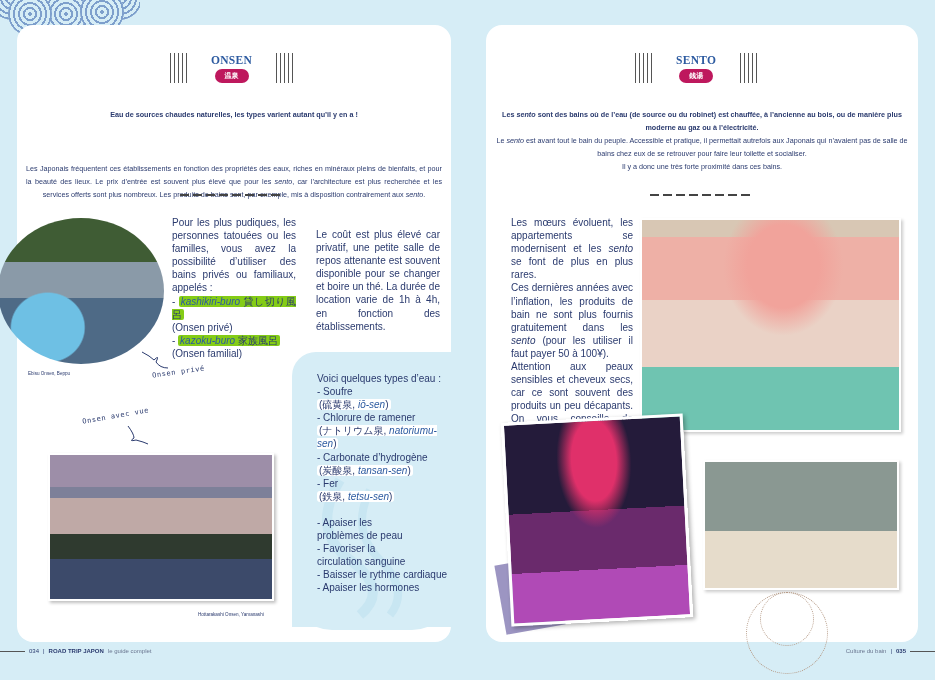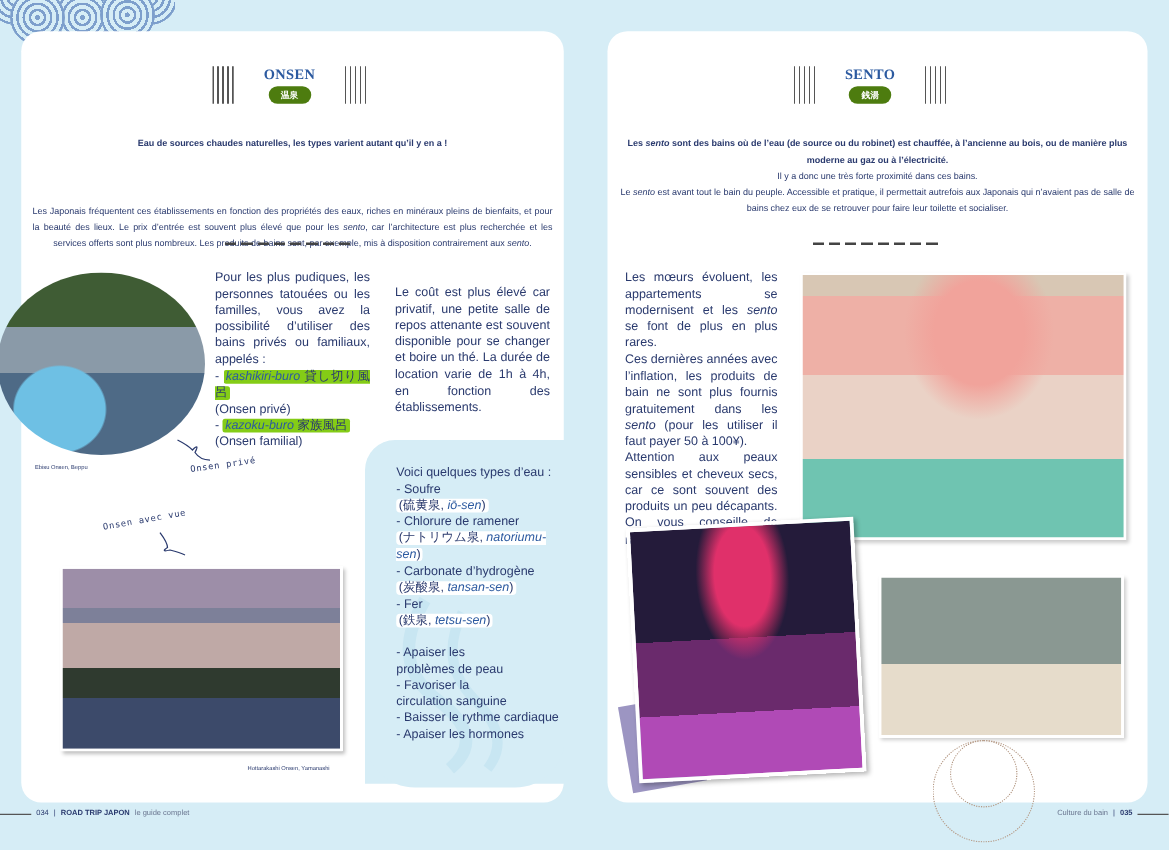--- a/index.html
+++ b/index.html
@@ -11,21 +11,21 @@
           background: repeating-radial-gradient(circle, #7d9fcc 0 2px, #d6edf6 2px 5px); }
 
   .page { position: absolute; background: #fff; border-radius: 16px; }
   .page-left { left: 17px; top: 25px; width: 434px; height: 617px; }
   .page-right { left: 486px; top: 25px; width: 432px; height: 617px; }
 
   .head { position: absolute; top: 53px; display: flex; align-items: center; gap: 24px; }
   .bars { width: 17px; height: 30px; background: repeating-linear-gradient(90deg, #555 0 1px, transparent 1px 4px); }
   .head-center { display: flex; flex-direction: column; align-items: center; gap: 3px; }
   .head-title { font-family: Liberation Serif, serif; font-weight: bold; font-size: 11.5px; color: #2c5aa0; letter-spacing: 0.3px; }
-  .head-pill { background: #4d7c0f; color: #fff; font-size: 7px; padding: 2px 10px; border-radius: 8px; font-weight: bold; }
+  .head-pill { background: #be185d; color: #fff; font-size: 7px; padding: 2px 10px; border-radius: 8px; font-weight: bold; }
 
   .intro { position: absolute; text-align: center; font-size: 7.2px; line-height: 13px; color: #2a3a6e; font-family: "Liberation Sans", sans-serif; }
   .intro .lead { font-weight: bold; }
   .intro em { font-style: italic; }
   .justify { text-align: justify; text-align-last: center; margin-top: 41px; }
 
   .dashes { position: absolute; height: 2px; width: 110px;
             background: repeating-linear-gradient(90deg, #444 0 9px, transparent 9px 13px); }
 
   .col { position: absolute; font-size: 10px; line-height: 13.1px; color: #2a3a6e; font-family: Liberation Sans, sans-serif; }
@@ -147,27 +147,27 @@
   <div class="bars"></div>
   <div class="head-center">
     <div class="head-title">SENTO</div>
     <div class="head-pill">銭湯</div>
   </div>
   <div class="bars"></div>
 </div>
 
 <div class="intro" style="left:496px; top:108px; width:412px;">
   <div class="lead"><span>Les </span><em>sento</em><span> sont des bains où de l’eau (de source ou du robinet) est chauffée, à l’ancienne au bois, ou de manière plus moderne au gaz ou à l’électricité.</span></div>
+  <div><span>Le </span><em>sento</em><span> est avant tout le bain du peuple. Accessible et pratique, il permettait autrefois aux Japonais qui n’avaient pas de salle de bains chez eux de se retrouver pour faire leur toilette et socialiser.</span></div>
   <div>Il y a donc une très forte proximité dans ces bains.</div>
-  <div><span>Le </span><em>sento</em><span> est avant tout le bain du peuple. Accessible et pratique, il permettait autrefois aux Japonais qui n’avaient pas de salle de bains chez eux de se retrouver pour faire leur toilette et socialiser.</span></div>
 </div>
 
 <div class="dashes" style="left:650px; top:194px; width:102px;"></div>
 
-<div class="col" style="left:500px; top:216px; width:122px; text-align:justify;">
+<div class="col" style="left:511px; top:216px; width:122px; text-align:justify;">
   <div><span>Les mœurs évoluent, les appartements se modernisent et les </span><em>sento</em><span> se font de plus en plus rares.</span></div>
   <div><span>Ces dernières années avec l’inflation, les produits de bain ne sont plus fournis gratuitement dans les </span><em>sento</em><span> (pour les utiliser il faut payer 50 à 100¥).</span></div>
   <div>Attention aux peaux sensibles et cheveux secs, car ce sont souvent des produits un peu décapants. On vous conseille de ramener les vôtres.</div>
 </div>
 
 <div class="photo" style="left:640px; top:218px; width:261px; height:214px; border:2px solid #fff; box-shadow:2px 2px 3px rgba(0,0,0,.2);
   background: radial-gradient(ellipse at 55% 22%, #f1a39b 0 18%, transparent 30%),
               linear-gradient(180deg, #d8c7b4 0 8%, #eeb0a6 8% 38%, #ead2c6 38% 70%, #6fc4b1 70% 100%);"></div>
 
 <div style="position:absolute;left:500px;top:560px;width:60px;height:70px;background:#9c95c2;transform:rotate(-10deg);"></div>

